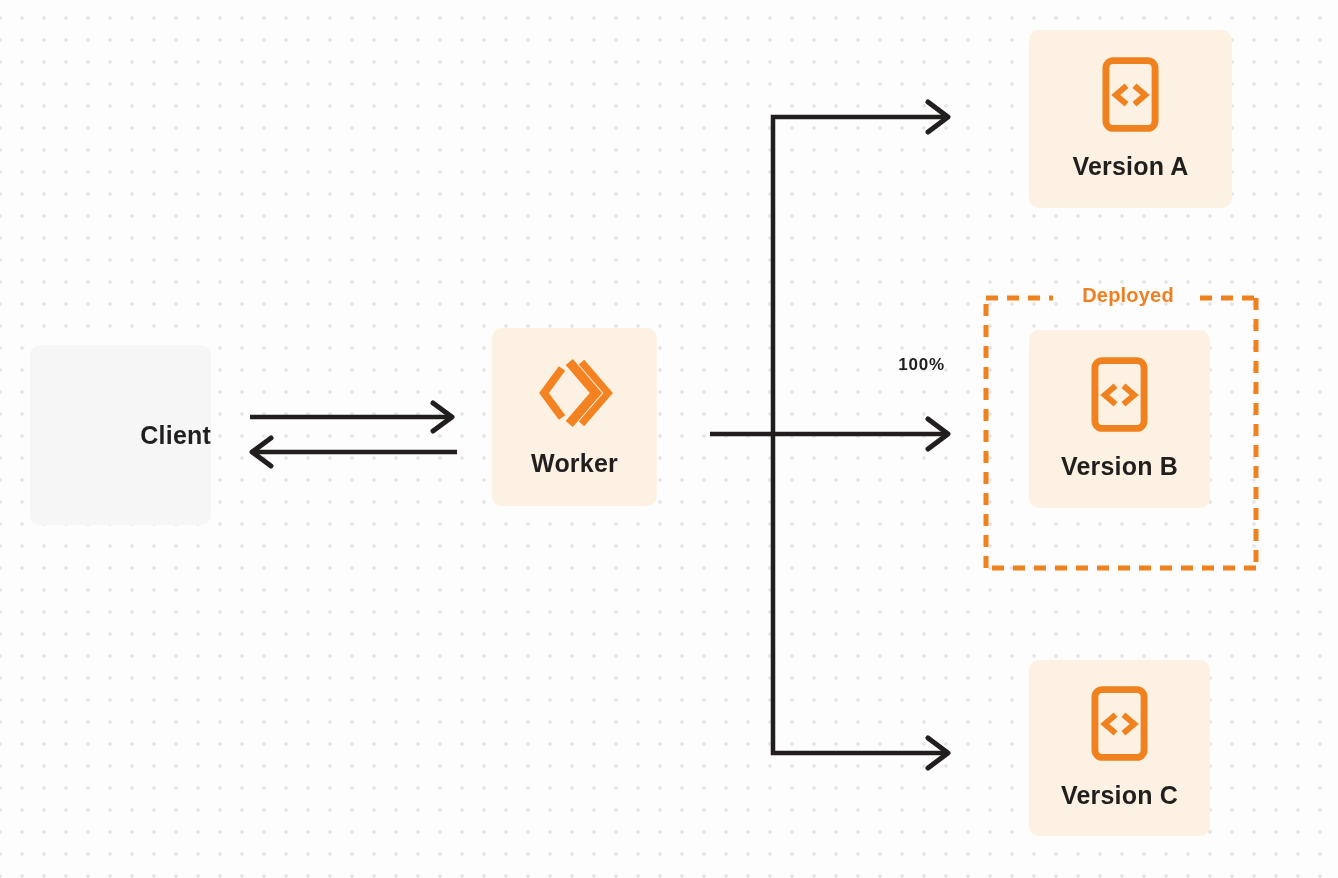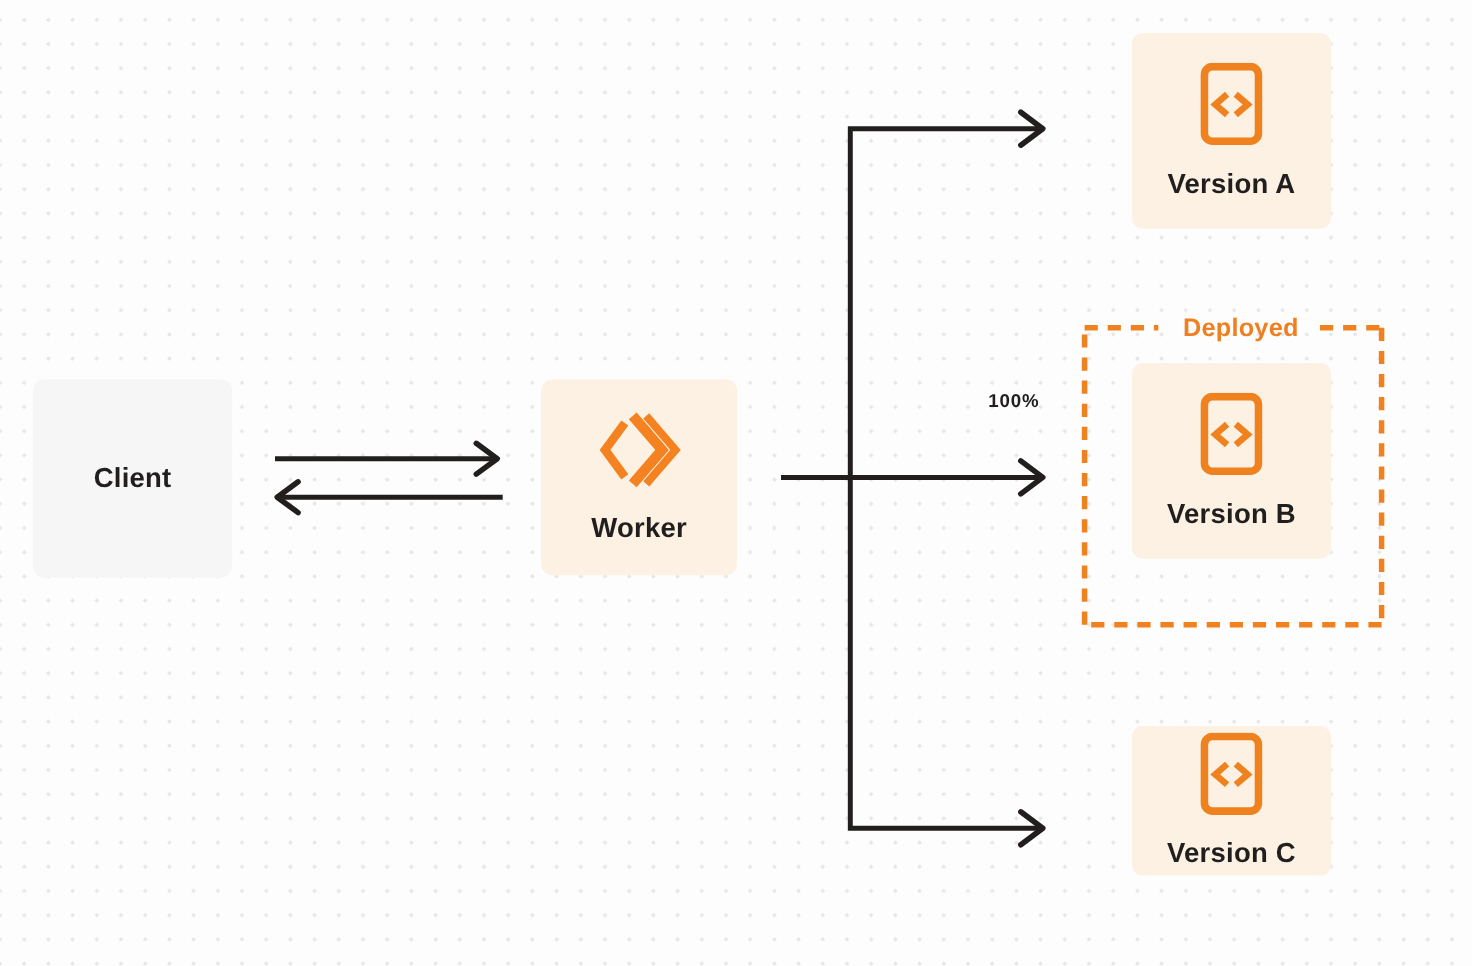--- a/index.html
+++ b/index.html
@@ -28,47 +28,47 @@
     border-radius: 10px;
     display: flex;
     flex-direction: column;
     align-items: center;
     justify-content: center;
     font-weight: 700;
     font-size: 25px;
     color: #211E1E;
     letter-spacing: 0.2px;
   }
-  .node-gray  { background: #F6F6F7; }
+  .node-gray  { background: #F6F6F7; align-items: flex-end; }
   .node-peach { background: #FCF1E2; }
   .client    { left: 30px;   top: 345px; width: 181px; height: 180px; }
-  .worker    { left: 492px;  top: 345px; width: 178px; height: 178px; }
-  .version-a { left: 1029px; top: 30px;  width: 181px; height: 178px; }
+  .worker    { left: 492px;  top: 328px; width: 165px; height: 178px; }
+  .version-a { left: 1029px; top: 30px;  width: 203px; height: 178px; }
   .version-b { left: 1029px; top: 330px; width: 181px; height: 178px; }
-  .version-c { left: 1029px; top: 660px; width: 181px; height: 136px; }
+  .version-c { left: 1029px; top: 660px; width: 181px; height: 176px; }
   .node .icon { display: block; margin-bottom: 14px; }
   .traffic-label {
     position: absolute;
     left: 780px;
     top: 349px;
     width: 165px;
     text-align: right;
     font-size: 17px;
     line-height: 32px;
     font-weight: 700;
     letter-spacing: 0.8px;
     color: #211E1E;
   }
   .deployed-label {
     position: absolute;
     left: 1056px;
     top: 284px;
     width: 144px;
     text-align: center;
-    font-size: 23px;
+    font-size: 20px;
     font-weight: 700;
     letter-spacing: 0.2px;
     color: #EF8022;
   }
 </style>
 </head>
 <body>
 
 <div class="canvas">
 

